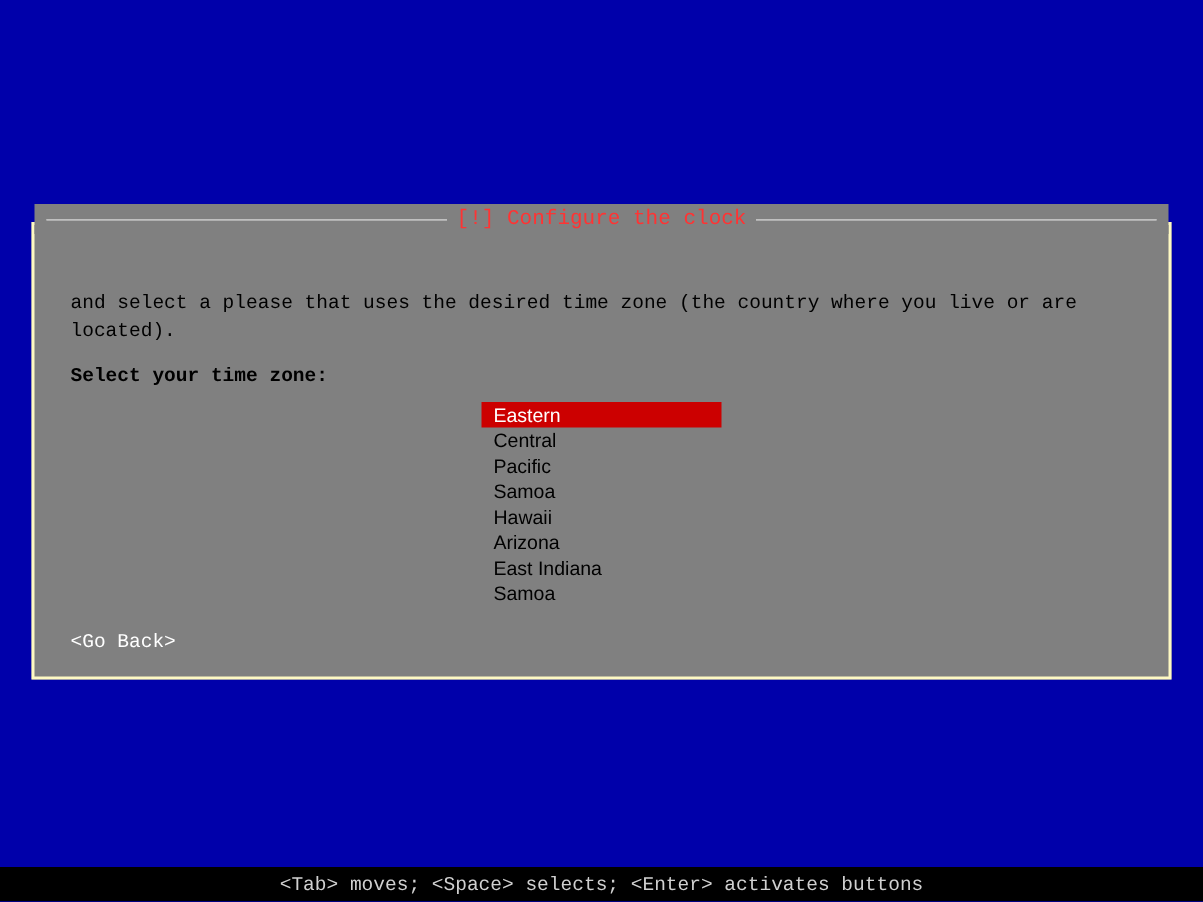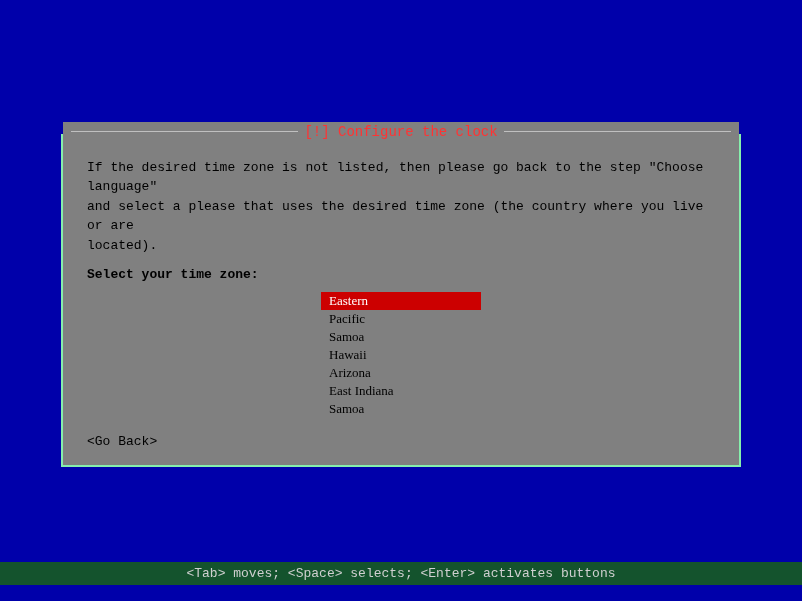--- a/index.html
+++ b/index.html
@@ -16,23 +16,23 @@
       font-size: 14px;
       color: #d0d0d0;
       display: flex;
       flex-direction: column;
       align-items: center;
       justify-content: center;
       position: relative;
     }
 
     .dialog-container {
-      width: 680px;
+      width: 760px;
       background-color: #808080;
-      border: 2px solid #86efac;
+      border: 2px solid #fef9c3;
       position: relative;
       padding: 0;
     }
 
     .dialog-title-bar {
       display: flex;
       align-items: center;
       justify-content: center;
       padding: 2px 8px;
       background-color: #808080;
@@ -80,21 +80,21 @@
       display: flex;
       flex-direction: column;
       align-items: flex-start;
       margin-left: auto;
       margin-right: auto;
       width: fit-content;
       margin-bottom: 16px;
     }
 
     .timezone-item {
-      font-family: Liberation Serif, serif;
+      font-family: Liberation Sans, sans-serif;
       font-size: 13px;
       color: #000000;
       padding: 1px 8px;
       cursor: pointer;
       width: 160px;
     }
 
     .timezone-item.selected {
       background-color: #cc0000;
       color: #ffffff;
@@ -102,59 +102,60 @@
 
     .buttons-row {
       display: flex;
       gap: 16px;
       margin-top: 8px;
     }
 
     .dialog-button {
       font-family: 'Courier New', Courier, monospace;
       font-size: 13px;
-      color: #000000;
+      color: #ffffff;
       background: none;
       border: none;
       cursor: pointer;
       padding: 0;
     }
 
     .status-bar {
       position: absolute;
-      bottom: 16px;
+      bottom: 0;
       left: 0;
       width: 802px;
-      background-color: #14532d;
+      background-color: #000000;
       color: #d0d0d0;
       font-family: 'Courier New', Courier, monospace;
       font-size: 13px;
       padding: 4px 8px;
       text-align: center;
     }
   </style>
 </head>
 <body>
 
 <div class="dialog-container">
   <div class="dialog-title-bar">
     <div class="dialog-title-bar-line"></div>
     <span class="dialog-title">[!] Configure the clock</span>
     <div class="dialog-title-bar-line"></div>
   </div>
   <div class="dialog-body">
     <div class="description-text">
-      <span>If the desired time zone is not listed, then please go back to the step "Choose language"</span><br>
+      <br>
       <span>and select a please that uses the desired time zone (the country where you live or are</span><br>
       <span>located).</span>
     </div>
     <div class="prompt-text">Select your time zone:</div>
     <div class="timezone-list">
 
     <div class="timezone-item selected">Eastern</div>
+        <div class="timezone-item">Central</div>
         <div class="timezone-item">Pacific</div>
         <div class="timezone-item">Samoa</div>
         <div class="timezone-item">Hawaii</div>
         <div class="timezone-item">Arizona</div>
         <div class="timezone-item">East Indiana</div>
         <div class="timezone-item">Samoa</div>
       </div>
     <div class="buttons-row">
       <button class="dialog-button">&lt;Go Back&gt;</button>
     </div>

